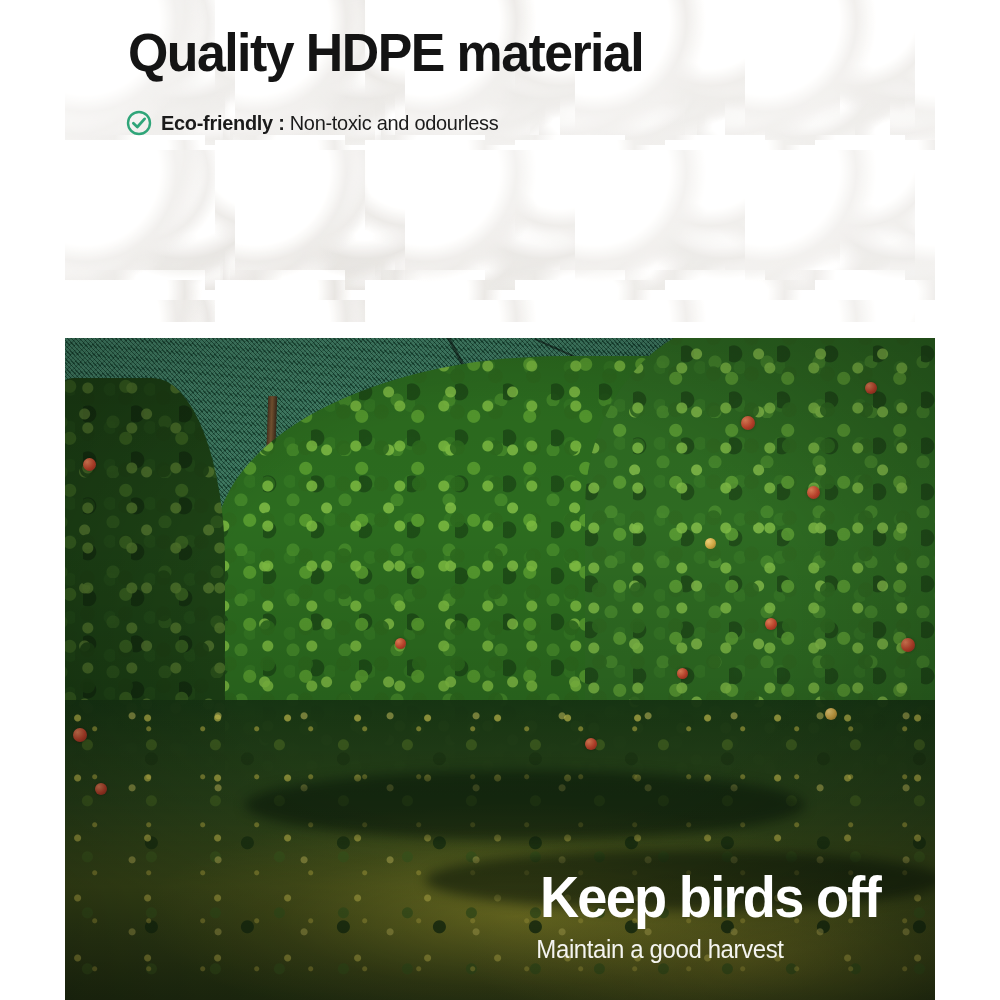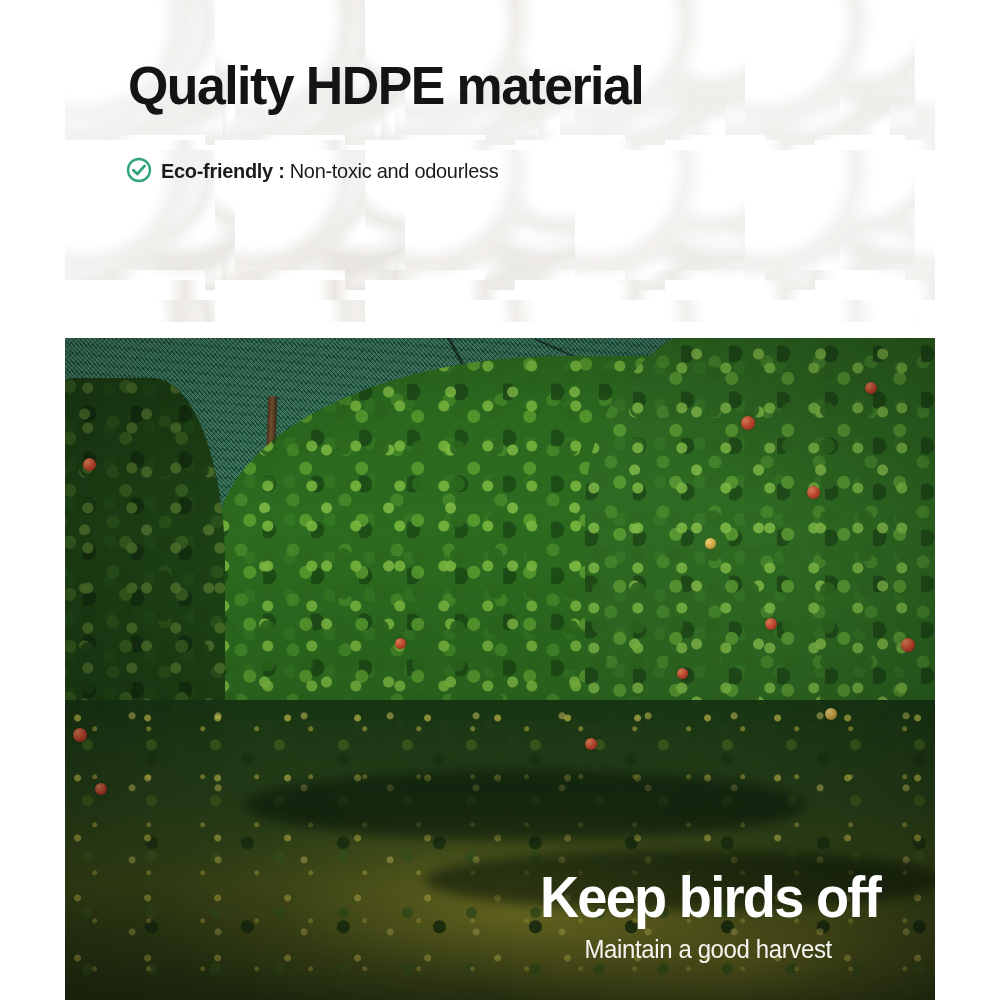--- a/index.html
+++ b/index.html
@@ -88,21 +88,20 @@
       radial-gradient(ellipse 85% 70% at 45% 45%, rgba(255,255,255,0.50) 0%, rgba(255,255,255,0.22) 55%, rgba(255,255,255,0.05) 100%);
   }
 
   
   .top-content {
     position: absolute;
     left: 0;
     top: 0;
     width: 839px;
     height: 322px;
-    margin-top: 33px;
   }
   .headline {
     position: absolute;
     left: 128px;
     top: 24px;
     font-size: 54px;
     font-weight: bold;
     color: #141414;
     letter-spacing: -1.6px;
     white-space: nowrap;
@@ -112,21 +111,21 @@
   }
 
   .feature-list {
     position: absolute;
     left: 126px;
     top: 96px;
     width: 820px;
   }
   .feature-row {
     display: flex;
-    align-items: flex-end;
+    align-items: center;
     height: 54px;
     white-space: nowrap;
   }
   .check-icon {
     flex: 0 0 auto;
     width: 26px;
     height: 26px;
     margin-right: 9px;
     display: block;
   }
@@ -277,21 +276,21 @@
     background:
       radial-gradient(ellipse 82% 78% at 50% 42%, rgba(0,0,0,0) 40%, rgba(0,0,0,0.38) 100%),
       linear-gradient(180deg, rgba(0,0,0,0.06) 0%, rgba(0,0,0,0) 28%, rgba(0,0,0,0.30) 100%);
   }
 
   
   .overlay-text {
     position: absolute;
     right: 55px;
     bottom: 36px;
-    text-align: center;
+    text-align: left;
   }
   .overlay-title {
     font-size: 57px;
     font-weight: bold;
     color: #ffffff;
     letter-spacing: -1.8px;
     line-height: 1.0;
     white-space: nowrap;
     transform: scaleX(0.95);
     transform-origin: right bottom;

